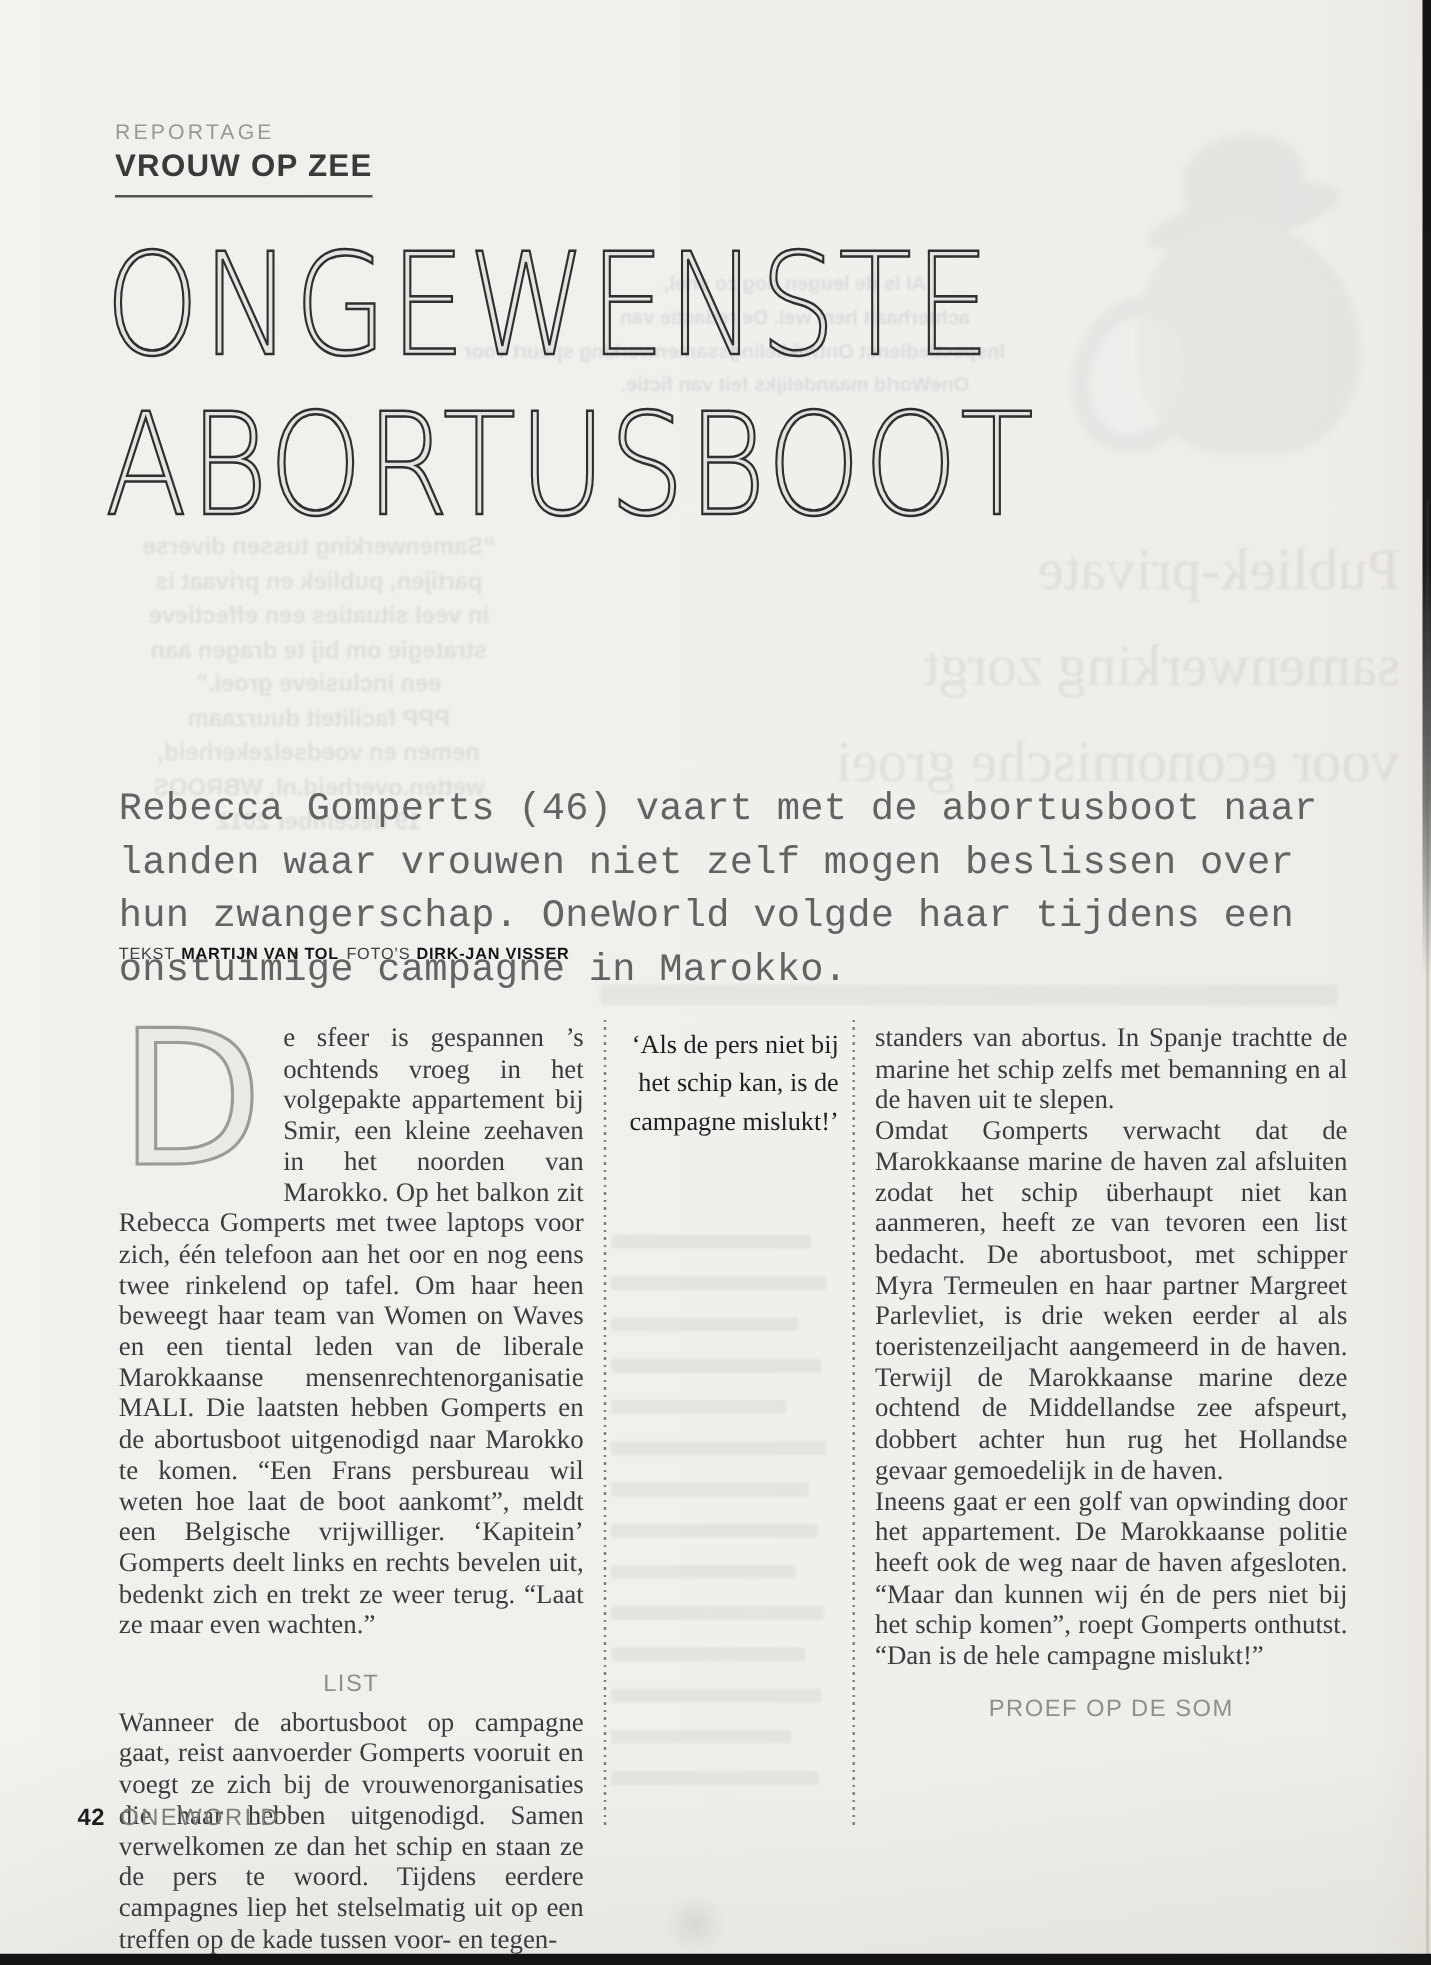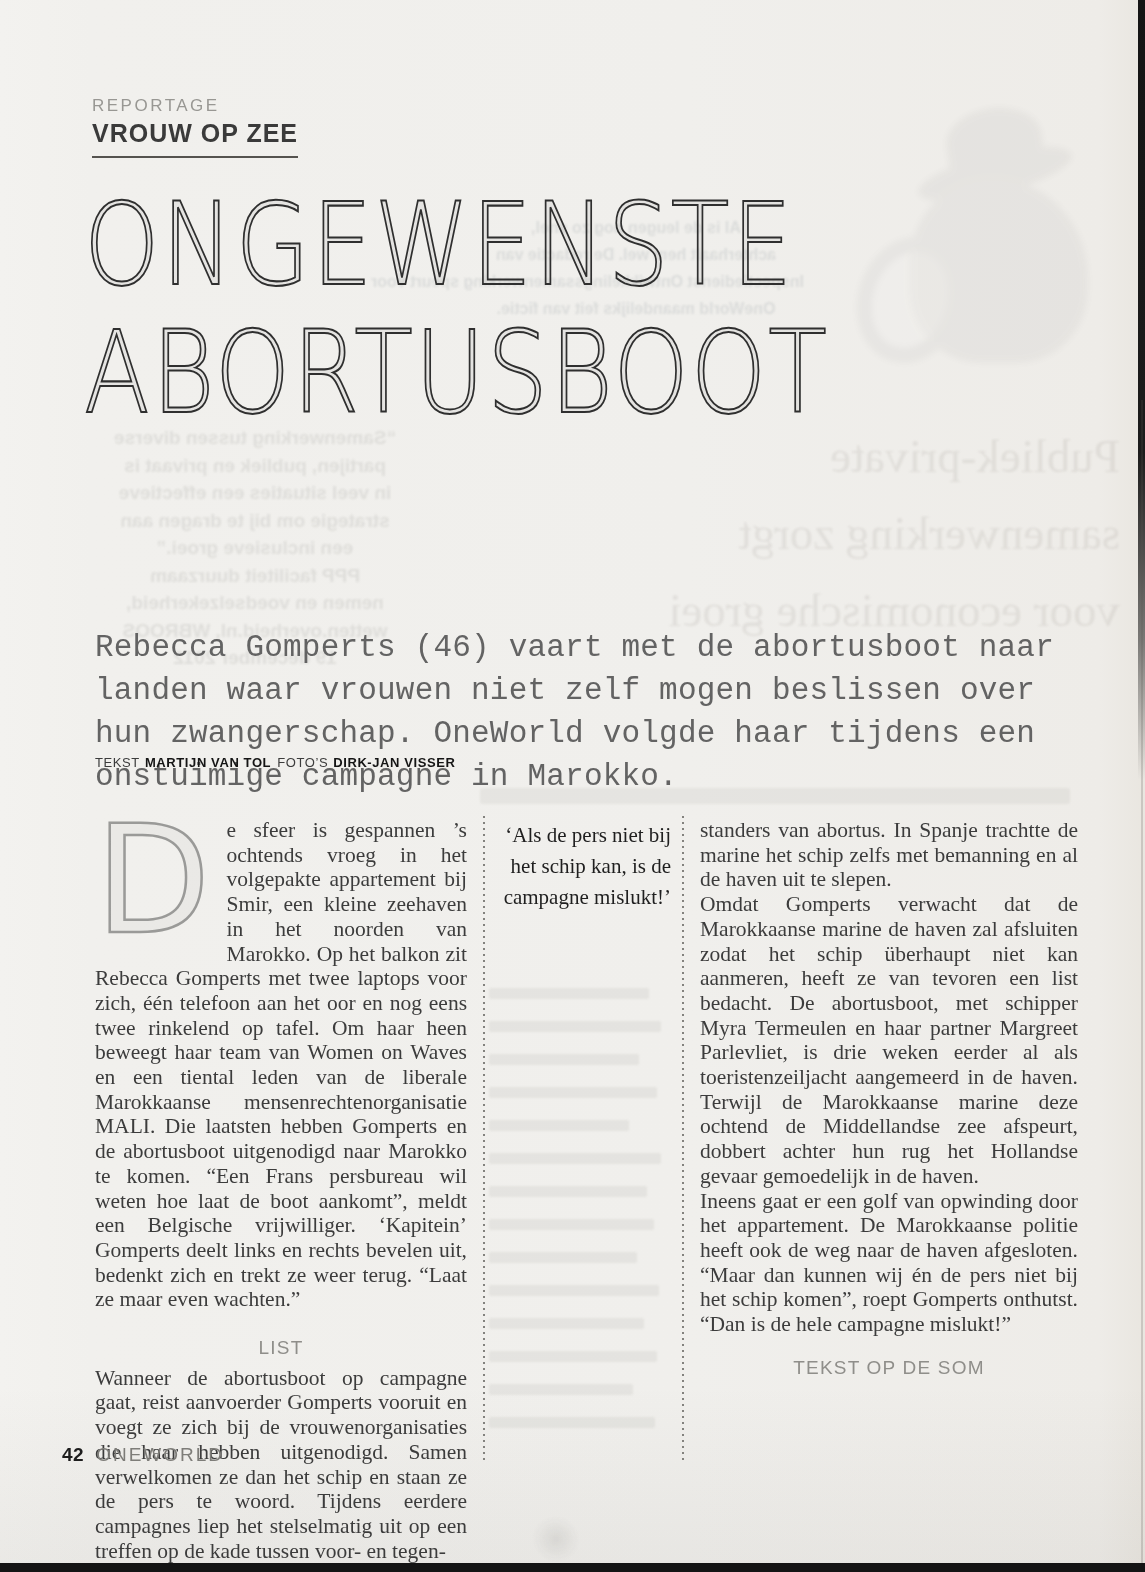--- a/index.html
+++ b/index.html
@@ -170,21 +170,21 @@
     <div class="subhead">LIST</div>
     <p>Wanneer de abortusboot op campagne gaat, reist aanvoerder Gomperts vooruit en voegt ze zich bij de vrouwenorganisaties die haar hebben uitgenodigd. Samen verwelkomen ze dan het schip en staan ze de pers te woord. Tijdens eerdere campagnes liep het stelselmatig uit op een treffen op de kade tussen voor- en tegen-</p>
   </div>
 
   <div class="pull-quote serif">‘Als de pers niet bij het schip kan, is de campagne mislukt!’</div>
 
   <div class="col col-3 serif">
     <p>standers van abortus. In Spanje trachtte de marine het schip zelfs met bemanning en al de haven uit te slepen.</p>
     <p>Omdat Gomperts verwacht dat de Marokkaanse marine de haven zal afsluiten zodat het schip überhaupt niet kan aanmeren, heeft ze van tevoren een list bedacht. De abortusboot, met schipper Myra Termeulen en haar partner Margreet Parlevliet, is drie weken eerder al als toeristenzeiljacht aangemeerd in de haven. Terwijl de Marokkaanse marine deze ochtend de Middellandse zee afspeurt, dobbert achter hun rug het Hollandse gevaar gemoedelijk in de haven.</p>
     <p>Ineens gaat er een golf van opwinding door het appartement. De Marokkaanse politie heeft ook de weg naar de haven afgesloten. “Maar dan kunnen wij én de pers niet bij het schip komen”, roept Gomperts onthutst. “Dan is de hele campagne mislukt!”</p>
-    <div class="subhead">TEKST OP DE SOM</div>
+    <div class="subhead">PROEF OP DE SOM</div>
   </div>
 
   <div class="footer">
     <span class="pagenum">42</span><span class="mag">ONEWORLD</span>
   </div>
 
   <div class="edge-right-dark"></div>
   <div class="edge-right-line"></div>
   <div class="edge-bottom"></div>
   <div class="smudge"></div>

